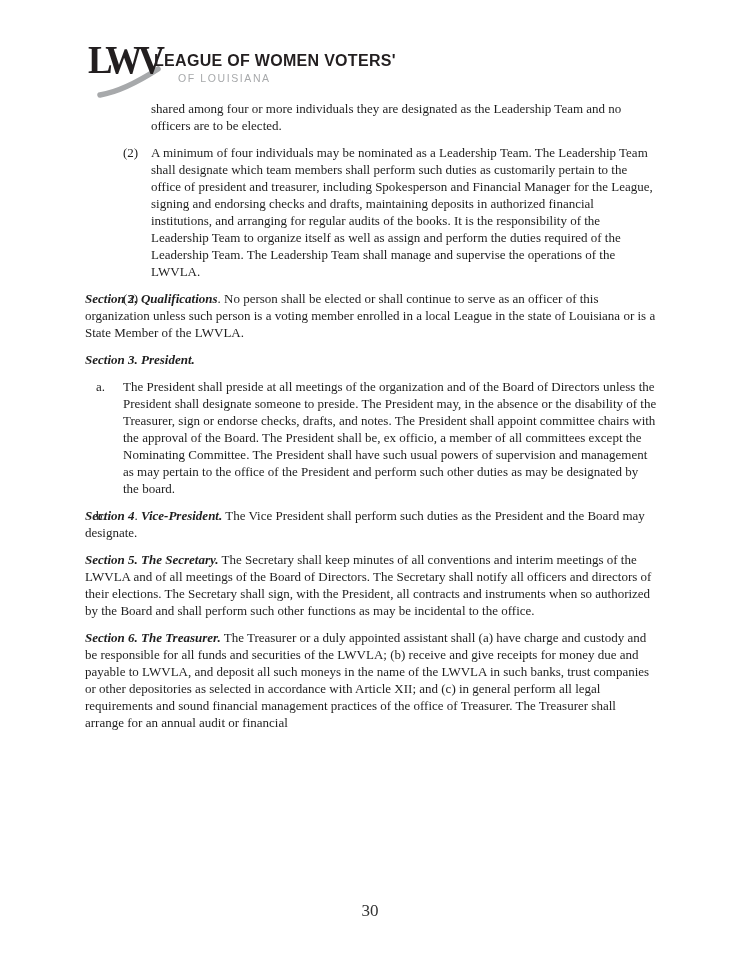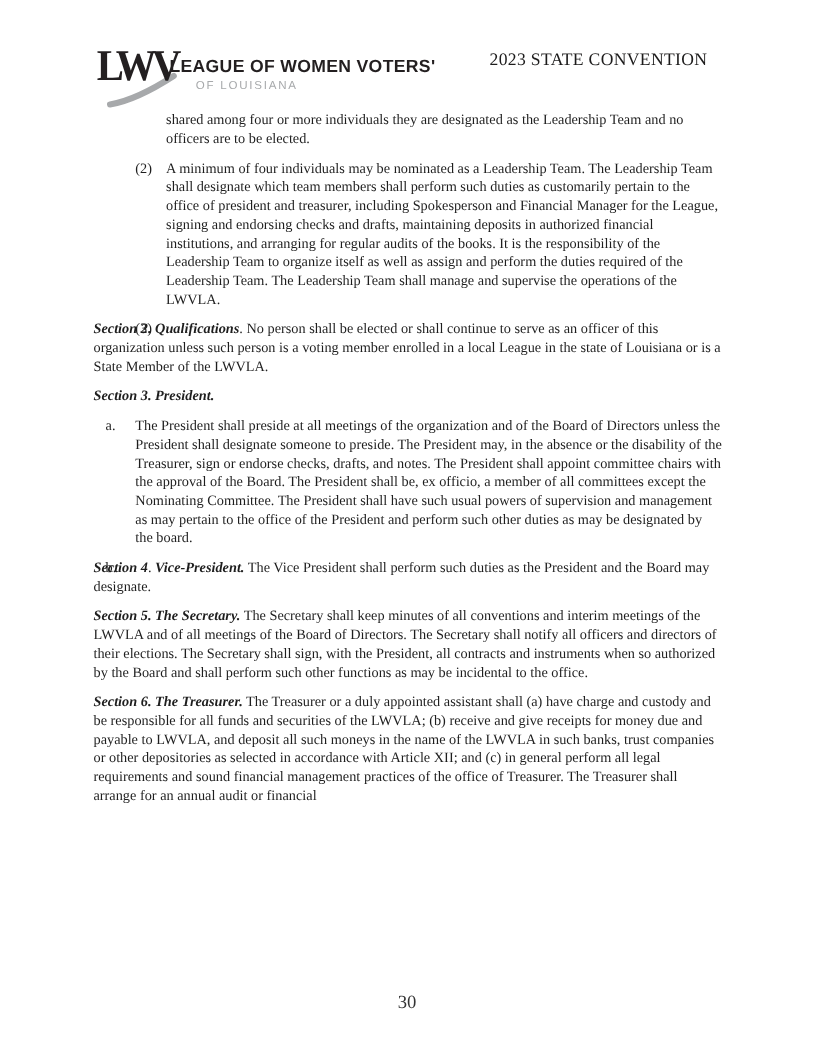--- a/index.html
+++ b/index.html
@@ -69,21 +69,20 @@
         <svg class="swoosh" viewBox="0 0 70 38" aria-hidden="true">
           <path d="M 4 33 Q 28 29 62 7" fill="none" stroke="#a7a9ab" stroke-width="5.5" stroke-linecap="round"></path>
         </svg>
         <span class="lwv">LWV</span>
       </div>
       <div class="logo-text">
         <div class="logo-line1">LEAGUE OF WOMEN VOTERS'</div>
         <div class="logo-line2">OF LOUISIANA</div>
       </div>
     </div>
-    <div class="conv-title">2023 STATE CONVENTION</div>
   </header>
 
   <main class="doc-body">
       <p class="para continuation"><span>shared among four or more individuals they are designated as the Leadership Team and no officers are to be elected.</span></p>
       <p class="para numbered"><span class="marker">(2)</span><span>A minimum of four individuals may be nominated as a Leadership Team. The Leadership Team shall designate which team members shall perform such duties as customarily pertain to the office of president and treasurer, including Spokesperson and Financial Manager for the League, signing and endorsing checks and drafts, maintaining deposits in authorized financial institutions, and arranging for regular audits of the books. It is the responsibility of the Leadership Team to organize itself as well as assign and perform the duties required of the Leadership Team. The Leadership Team shall manage and supervise the operations of the LWVLA.</span></p>
       <p class="para numbered"><span class="marker">(3)</span></p>
       <p class="para section-para"><b>Section 2. Qualifications</b><span>. No person shall be elected or shall continue to serve as an officer of this organization unless such person is a voting member enrolled in a local League in the state of Louisiana or is a State Member of the LWVLA.</span></p>
       <p class="para section-heading"><b>Section 3. President.</b></p>
       <p class="para lettered"><span class="marker">a.</span><span>The President shall preside at all meetings of the organization and of the Board of Directors unless the President shall designate someone to preside. The President may, in the absence or the disability of the Treasurer, sign or endorse checks, drafts, and notes. The President shall appoint committee chairs with the approval of the Board. The President shall be, ex officio, a member of all committees except the Nominating Committee. The President shall have such usual powers of supervision and management as may pertain to the office of the President and perform such other duties as may be designated by the board.</span></p>
       <p class="para lettered"><span class="marker">b.</span></p>

